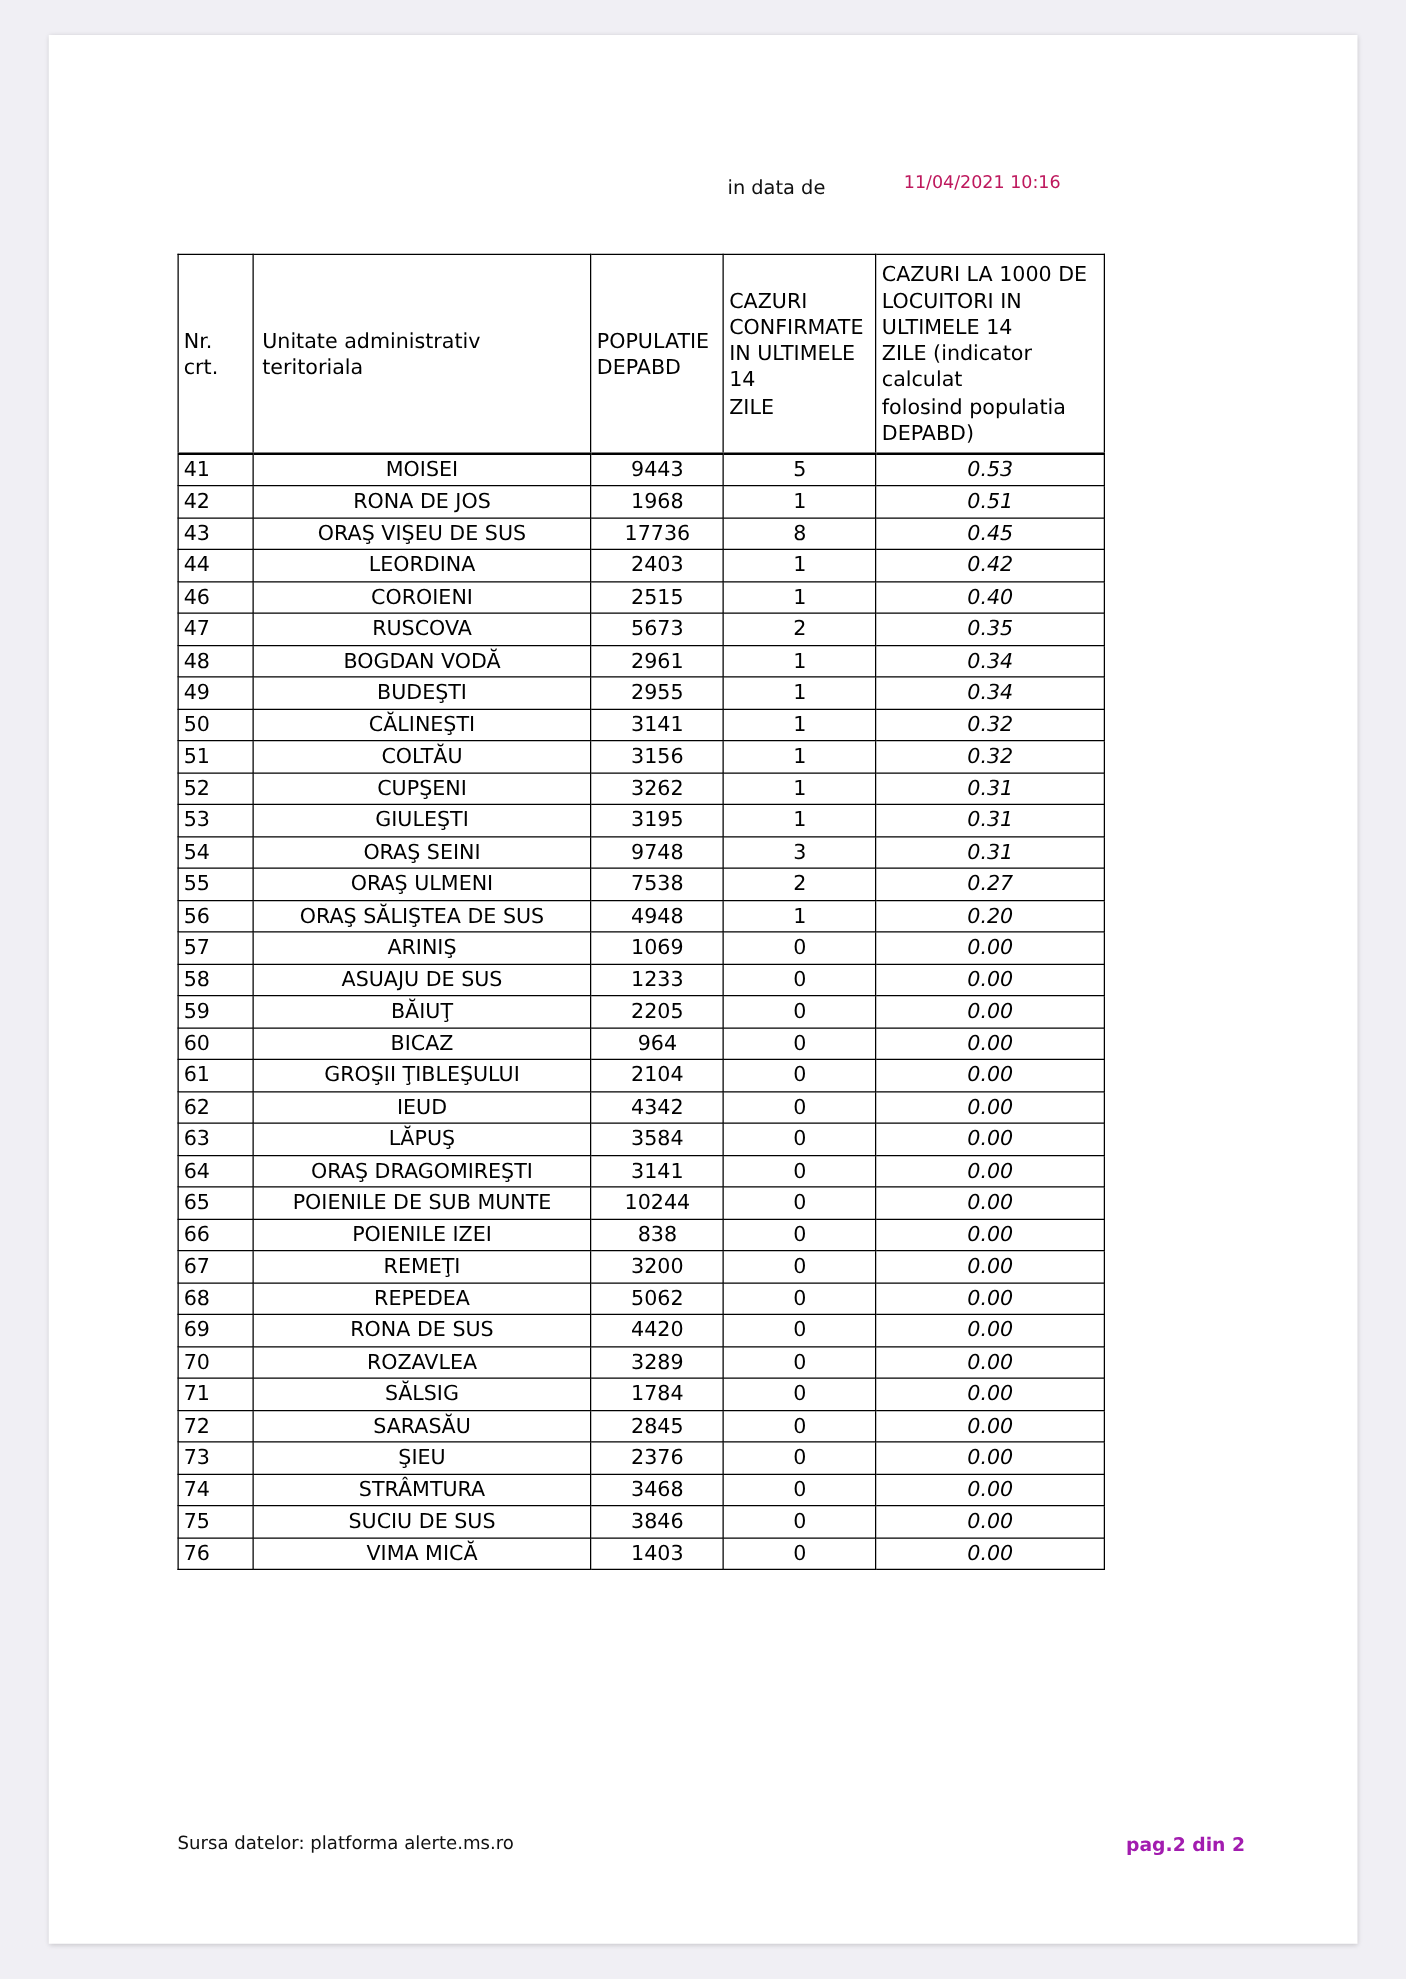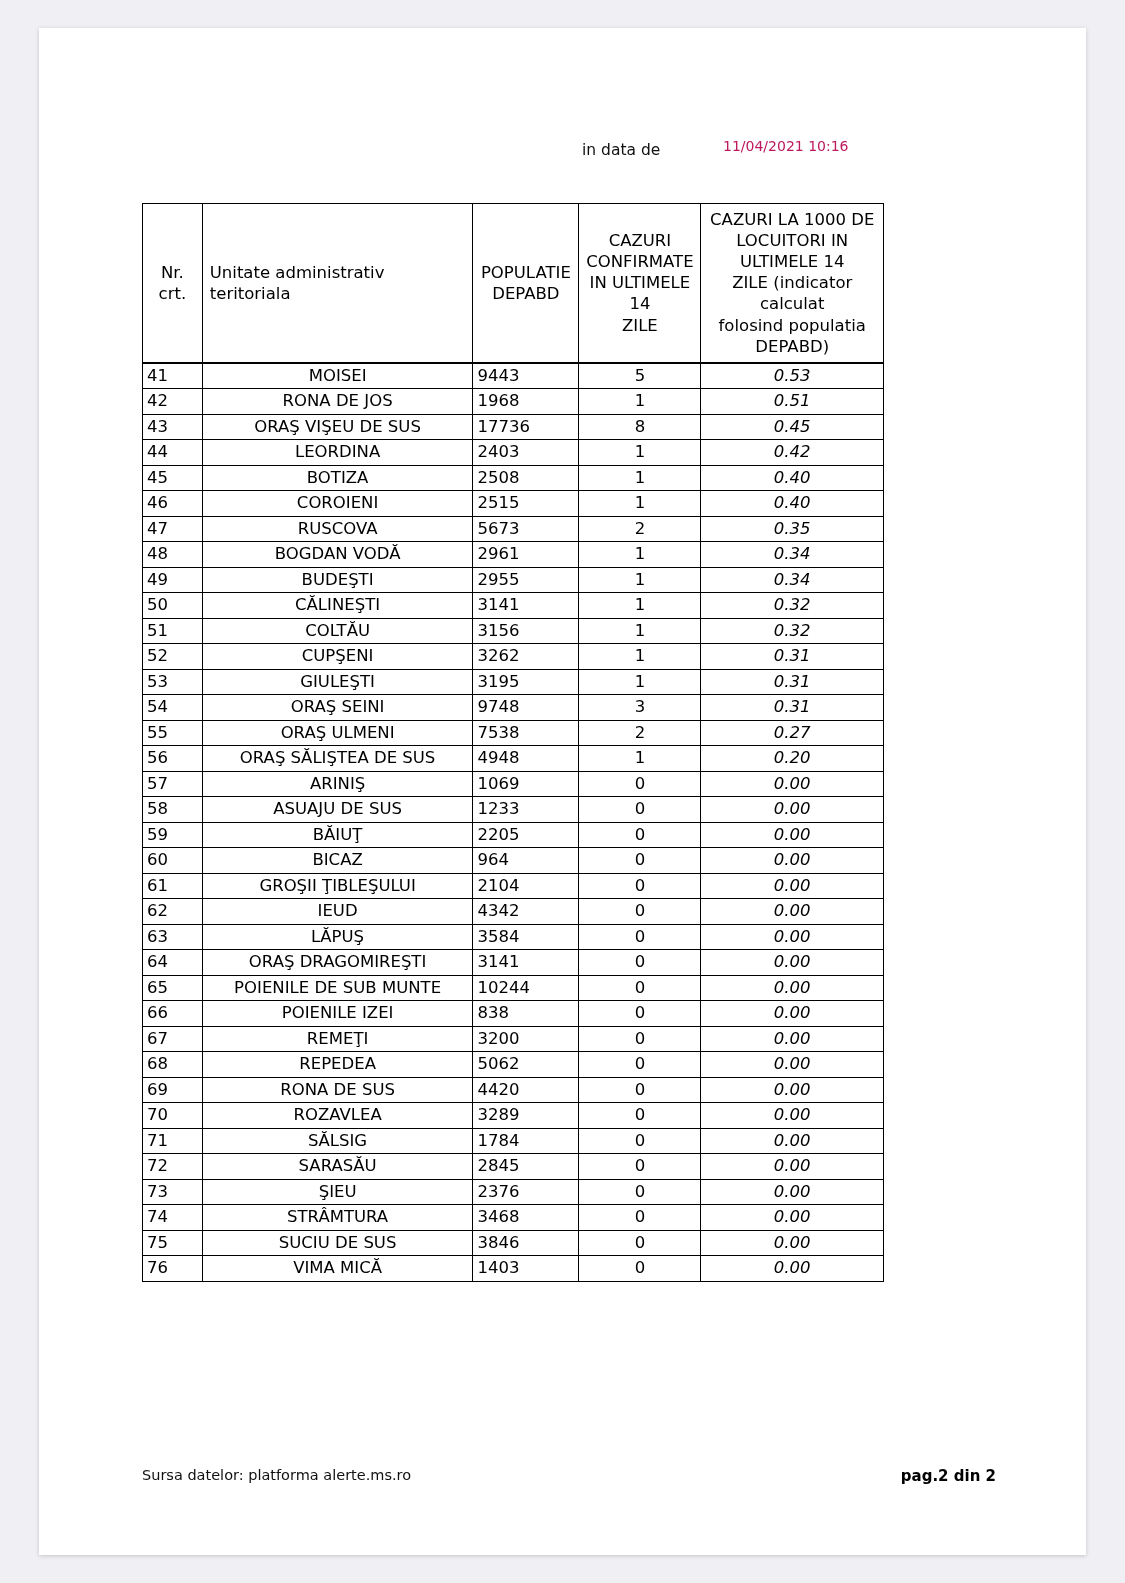--- a/index.html
+++ b/index.html
@@ -48,57 +48,57 @@
     background: #fff;
   }
   table.report th, table.report td {
     border: 1px solid #000;
     font-size: 16.5px;
     color: #000;
     padding: 0;
   }
   table.report thead th {
     font-weight: normal;
-    text-align: center;
+    text-align: left;
     vertical-align: middle;
     line-height: 1.28;
     padding: 5px 4px;
   }
   table.report thead tr.hdr th {
     border-bottom-width: 2px;
   }
   .th-nr { width: 48px; }
   .th-uat { width: 246px; text-align: left !important; padding-left: 7px !important; }
   .th-pop { width: 92px; }
   .th-caz { width: 93px; }
   .th-rate { width: 165px; }
   table.report tbody td {
     height: 24.5px;
     line-height: 24.5px;
     padding: 0 4px;
   }
   td.c-nr { text-align: left; }
   td.c-uat { text-align: center; padding-left: 7px; }
-  td.c-pop { }
+  td.c-pop { text-align: center; }
   td.c-caz { text-align: center; }
   td.c-rate { text-align: center; font-style: italic; }
   .footer-left {
     position: absolute;
     left: 103px;
     bottom: 72px;
     font-size: 14.5px;
     color: #111;
   }
   .footer-right {
     position: absolute;
     right: 90px;
     bottom: 70px;
     font-size: 15px;
     font-weight: bold;
-    color: #000000;
+    color: #a21caf;
   }
 </style>
 </head>
 <body>
 
 <div class="page">
 
   <div class="header-label">in data de</div>
   <div class="header-date">11/04/2021 10:16</div>
 
@@ -151,27 +151,20 @@
           <td class="c-rate">0.45</td>
         </tr>
         <tr>
           <td class="c-nr">44</td>
           <td class="c-uat">LEORDINA</td>
           <td class="c-pop">2403</td>
           <td class="c-caz">1</td>
           <td class="c-rate">0.42</td>
         </tr>
         <tr>
-          <td class="c-nr">45</td>
-          <td class="c-uat">BOTIZA</td>
-          <td class="c-pop">2508</td>
-          <td class="c-caz">1</td>
-          <td class="c-rate">0.40</td>
-        </tr>
-        <tr>
           <td class="c-nr">46</td>
           <td class="c-uat">COROIENI</td>
           <td class="c-pop">2515</td>
           <td class="c-caz">1</td>
           <td class="c-rate">0.40</td>
         </tr>
         <tr>
           <td class="c-nr">47</td>
           <td class="c-uat">RUSCOVA</td>
           <td class="c-pop">5673</td>

